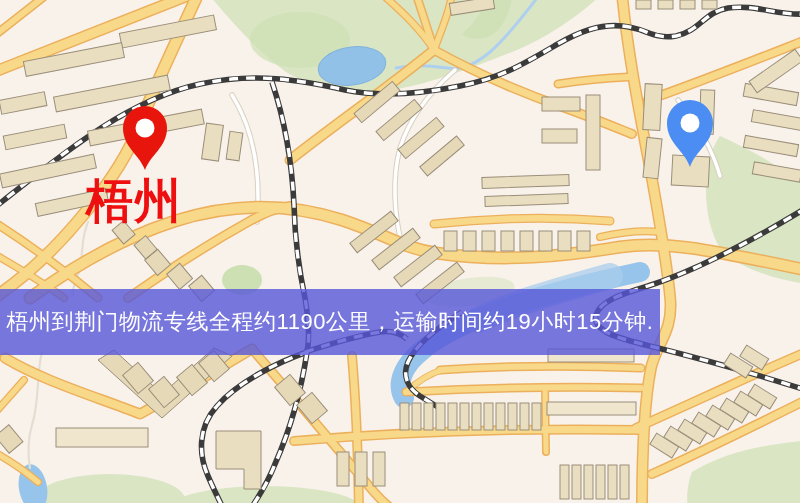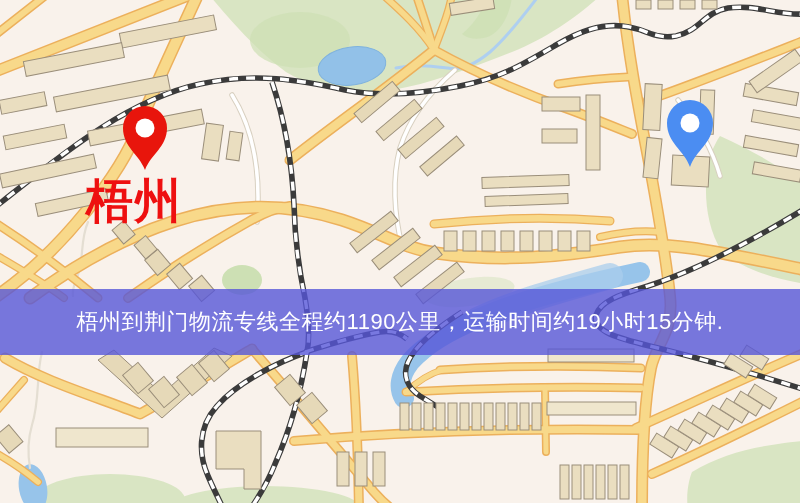--- a/index.html
+++ b/index.html
@@ -19,21 +19,21 @@
   .stream{fill:none;stroke:#aecff0;stroke-width:3;stroke-linecap:round;}
   .squig{fill:none;stroke:#e4ded2;stroke-width:2.2;stroke-linecap:round;}
 
   
   .city-label{position:absolute;line-height:1;font-size:47px;font-weight:700;white-space:nowrap;
               font-family:"Liberation Sans",sans-serif;}
   .city-label.origin{left:86px;top:177px;color:#ee1010;letter-spacing:1px;}
   .city-label.dest{left:642px;top:179px;color:#1b1bee;letter-spacing:5px;}
 
   
-  .banner{position:absolute;left:0;top:289px;width:800px;height:66px;
+  .banner{position:absolute;left:0;top:289px;width:660px;height:66px;
           background:rgba(86,86,216,0.80);display:flex;align-items:center;justify-content:center;}
   .banner span{color:#ffffff;font-size:22px;letter-spacing:0.5px;white-space:nowrap;}
 </style>
 </head>
 <body>
 
 <div class="stage">
 
 <svg width="800" height="503" viewBox="0 0 800 503">
   <defs>

